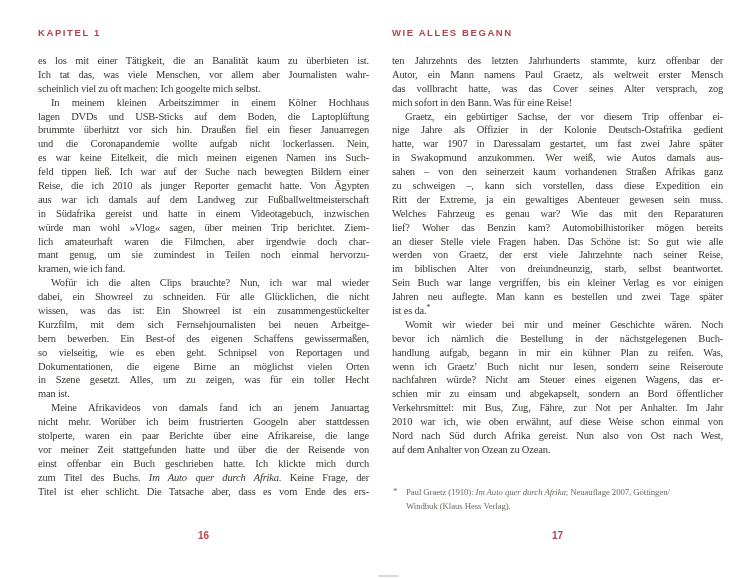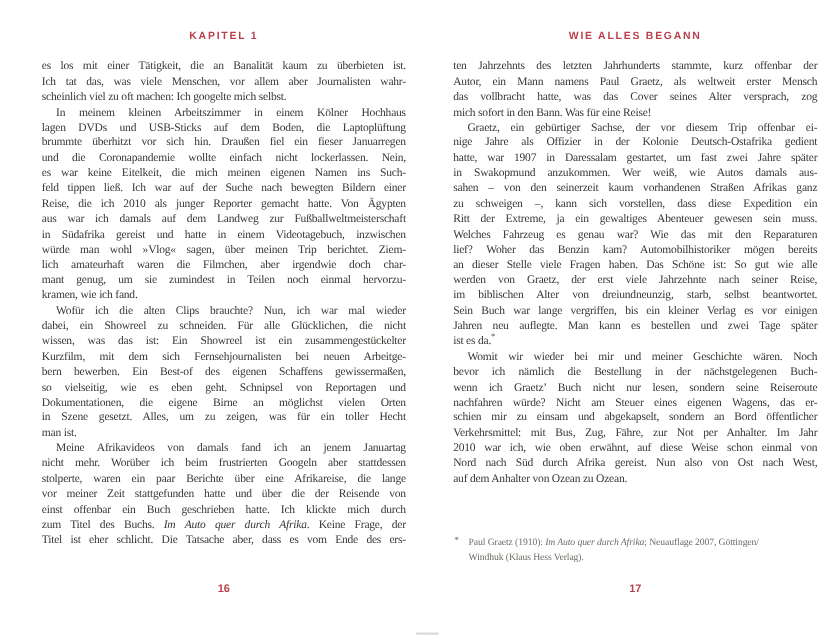--- a/index.html
+++ b/index.html
@@ -13,24 +13,23 @@
   html,body{margin:0;padding:0;}
   body{
     width:750px;height:579px;
     background:var(--page-bg);
     font-family:"Liberation Serif", serif;
     overflow:hidden;
   }
   .spread{position:relative;width:750px;height:579px;background:var(--page-bg);}
   .page{position:absolute;top:0;height:579px;width:331px;}
   .page-left{left:38px;}
-  .page-right{left:412px;}
+  .page-right{left:392px;}
   .running-head{
     position:absolute;top:27px;left:0;right:0;
-    text-align:center;
     font-family:"Liberation Sans", sans-serif;
     font-weight:bold;
     font-size:9.5px;
     letter-spacing:1.6px;
     color:var(--accent);
   }
   .page-body{
     position:absolute;top:54px;left:0;right:0;
     color:var(--body-text);
     font-size:10.5px;
@@ -81,21 +80,21 @@
 
   <section class="page page-left">
     <header class="running-head">KAPITEL 1</header>
     <div class="page-body">
         <div class="line"><span>es los mit einer Tätigkeit, die an Banalität kaum zu überbieten ist.</span></div>
         <div class="line"><span>Ich tat das, was viele Menschen, vor allem aber Journalisten wahr-</span></div>
         <div class="line end"><span>scheinlich viel zu oft machen: Ich googelte mich selbst.</span></div>
         <div class="line indent"><span>In meinem kleinen Arbeitszimmer in einem Kölner Hochhaus</span></div>
         <div class="line"><span>lagen DVDs und USB-Sticks auf dem Boden, die Laptoplüftung</span></div>
         <div class="line"><span>brummte überhitzt vor sich hin. Draußen fiel ein fieser Januarregen</span></div>
-        <div class="line"><span>und die Coronapandemie wollte einfach nicht lockerlassen. Nein,</span></div>
+        <div class="line"><span>und die Coronapandemie wollte aufgab nicht lockerlassen. Nein,</span></div>
         <div class="line"><span>es war keine Eitelkeit, die mich meinen eigenen Namen ins Such-</span></div>
         <div class="line"><span>feld tippen ließ. Ich war auf der Suche nach bewegten Bildern einer</span></div>
         <div class="line"><span>Reise, die ich 2010 als junger Reporter gemacht hatte. Von Ägypten</span></div>
         <div class="line"><span>aus war ich damals auf dem Landweg zur Fußballweltmeisterschaft</span></div>
         <div class="line"><span>in Südafrika gereist und hatte in einem Videotagebuch, inzwischen</span></div>
         <div class="line"><span>würde man wohl »Vlog« sagen, über meinen Trip berichtet. Ziem-</span></div>
         <div class="line"><span>lich amateurhaft waren die Filmchen, aber irgendwie doch char-</span></div>
         <div class="line"><span>mant genug, um sie zumindest in Teilen noch einmal hervorzu-</span></div>
         <div class="line end"><span>kramen, wie ich fand.</span></div>
         <div class="line indent"><span>Wofür ich die alten Clips brauchte? Nun, ich war mal wieder</span></div>
@@ -135,20 +134,21 @@
         <div class="line"><span>Welches Fahrzeug es genau war? Wie das mit den Reparaturen</span></div>
         <div class="line"><span>lief? Woher das Benzin kam? Automobilhistoriker mögen bereits</span></div>
         <div class="line"><span>an dieser Stelle viele Fragen haben. Das Schöne ist: So gut wie alle</span></div>
         <div class="line"><span>werden von Graetz, der erst viele Jahrzehnte nach seiner Reise,</span></div>
         <div class="line"><span>im biblischen Alter von dreiundneunzig, starb, selbst beantwortet.</span></div>
         <div class="line"><span>Sein Buch war lange vergriffen, bis ein kleiner Verlag es vor einigen</span></div>
         <div class="line"><span>Jahren neu auflegte. Man kann es bestellen und zwei Tage später</span></div>
         <div class="line end"><span>ist es da.</span><sup>*</sup></div>
         <div class="line indent"><span>Womit wir wieder bei mir und meiner Geschichte wären. Noch</span></div>
         <div class="line"><span>bevor ich nämlich die Bestellung in der nächstgelegenen Buch-</span></div>
+        <div class="line"><span>handlung aufgab, begann in mir ein kühner Plan zu reifen. Was,</span></div>
         <div class="line"><span>wenn ich Graetz’ Buch nicht nur lesen, sondern seine Reiseroute</span></div>
         <div class="line"><span>nachfahren würde? Nicht am Steuer eines eigenen Wagens, das er-</span></div>
         <div class="line"><span>schien mir zu einsam und abgekapselt, sondern an Bord öffentlicher</span></div>
         <div class="line"><span>Verkehrsmittel: mit Bus, Zug, Fähre, zur Not per Anhalter. Im Jahr</span></div>
         <div class="line"><span>2010 war ich, wie oben erwähnt, auf diese Weise schon einmal von</span></div>
         <div class="line"><span>Nord nach Süd durch Afrika gereist. Nun also von Ost nach West,</span></div>
         <div class="line end"><span>auf dem Anhalter von Ozean zu Ozean.</span></div>
       </div>
     <div class="footnote">
       <span class="fn-marker">*</span>

